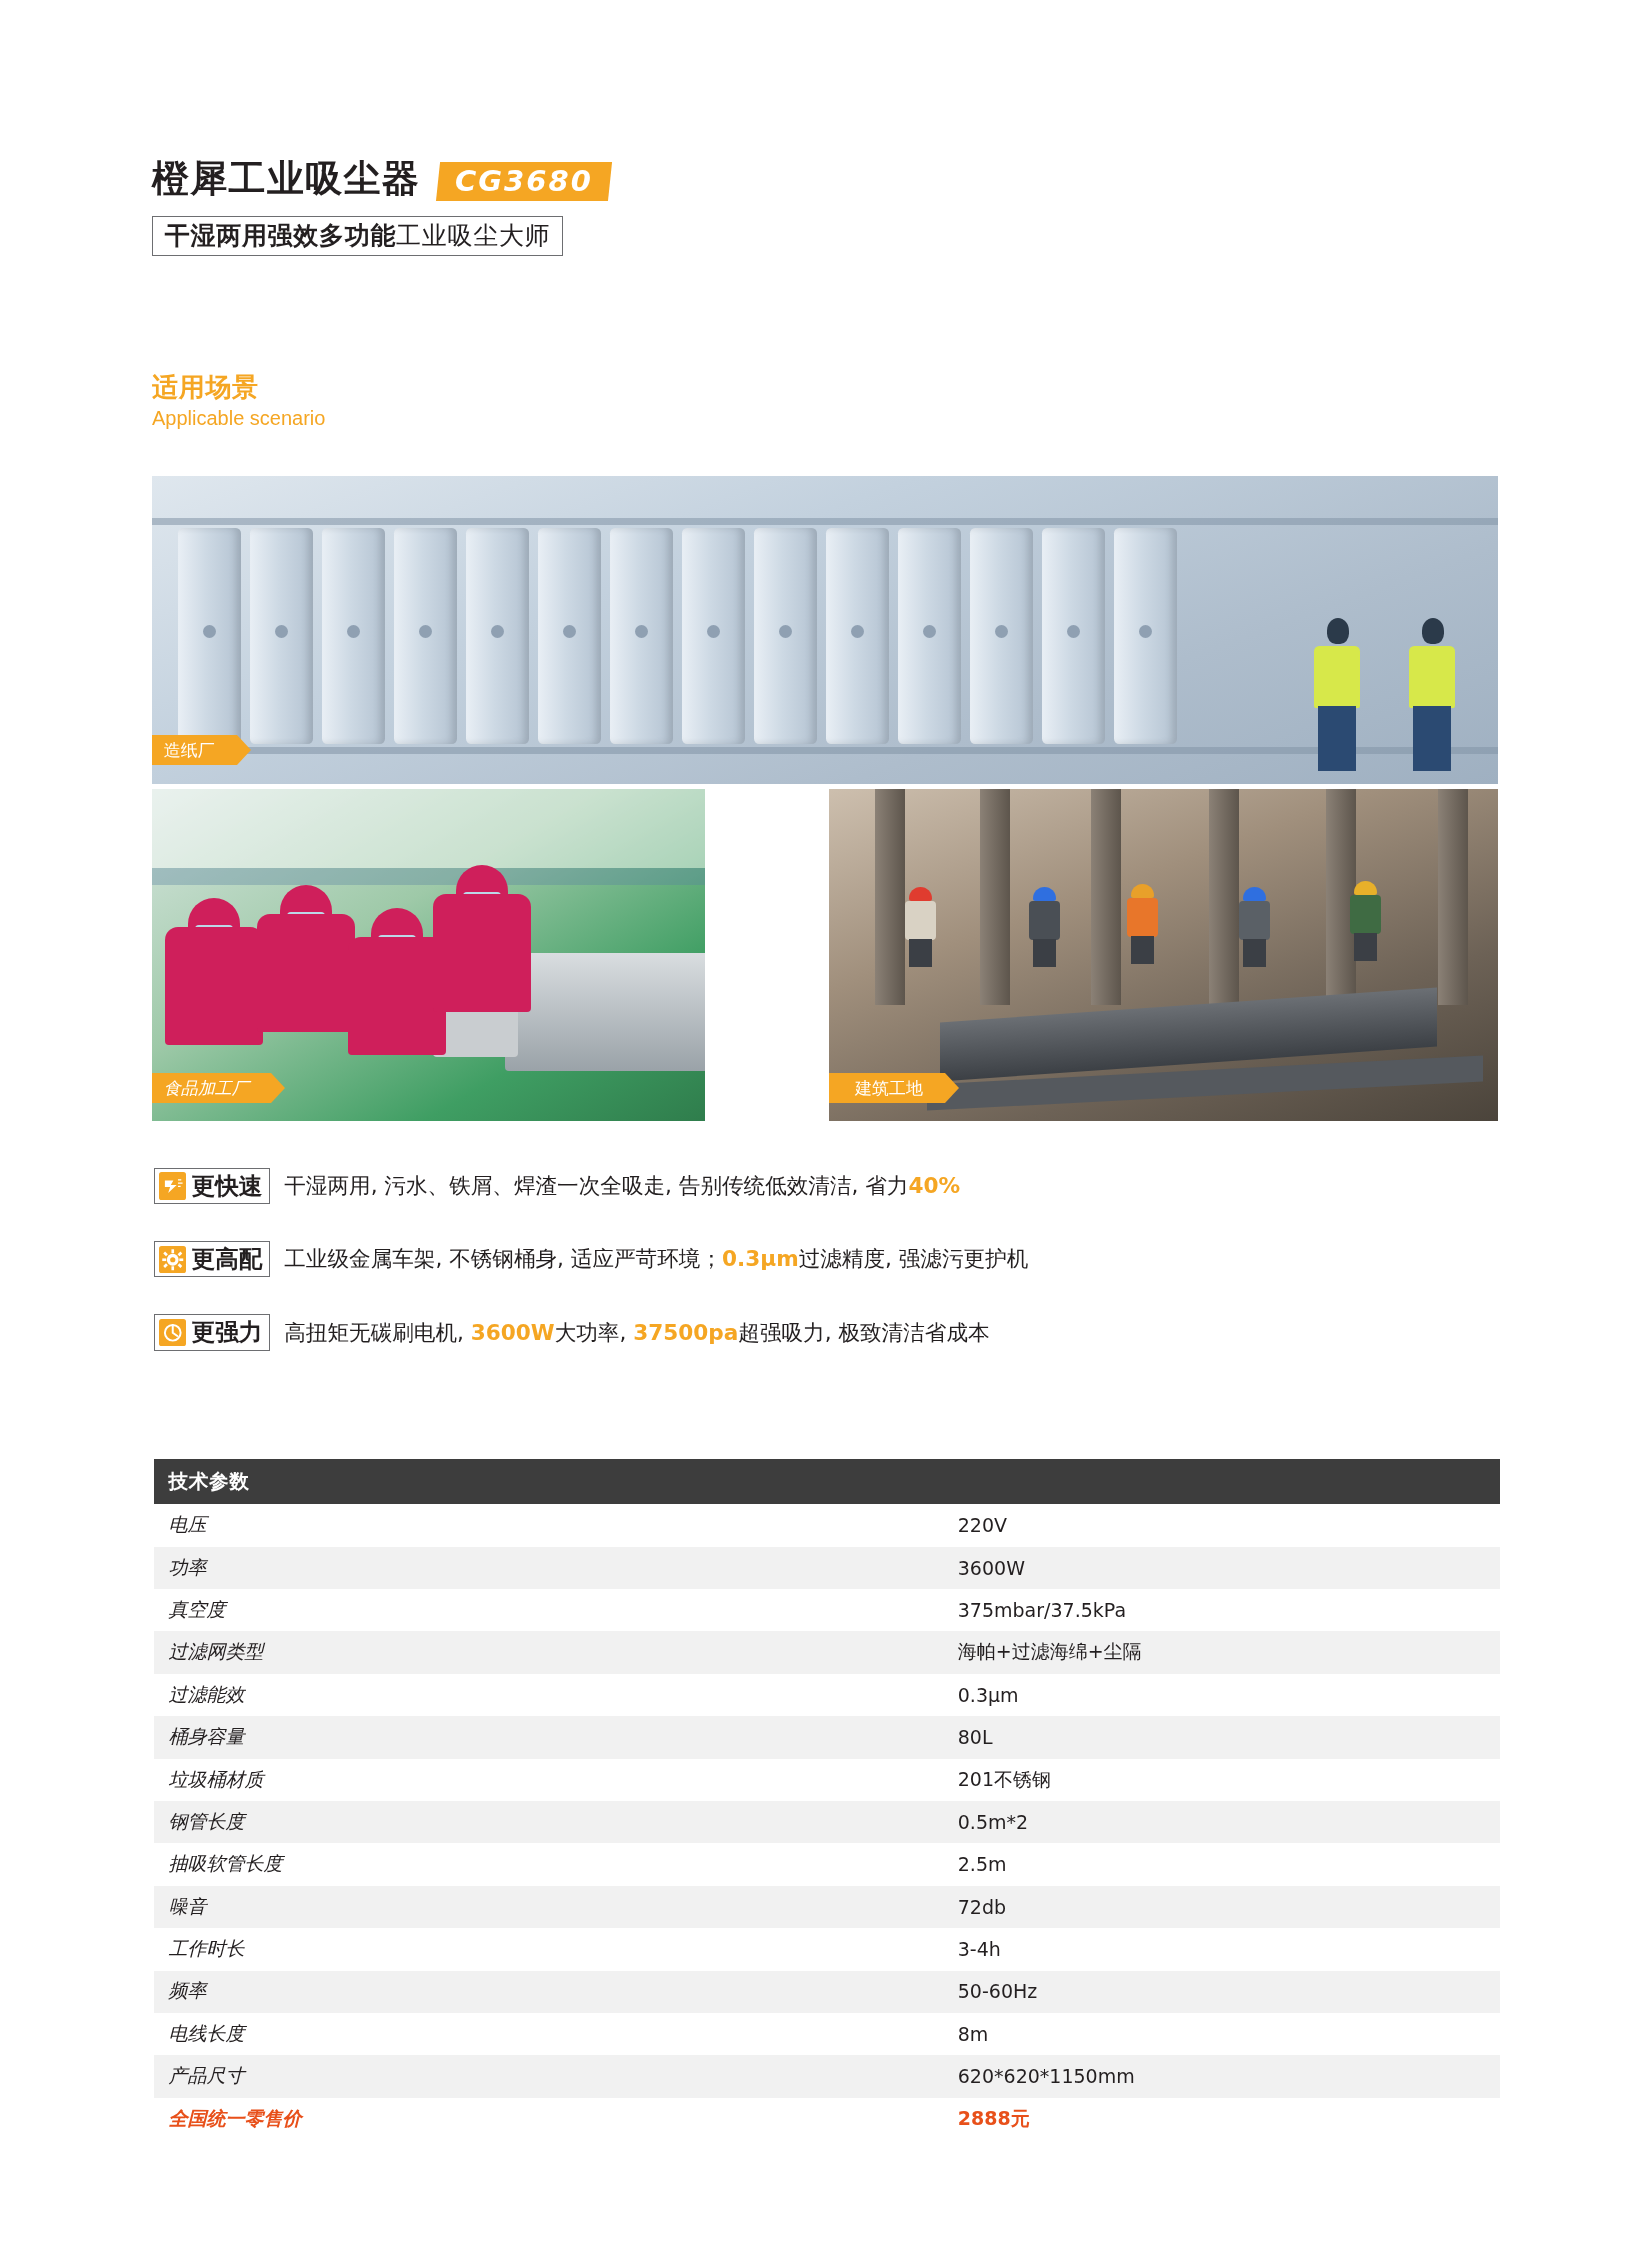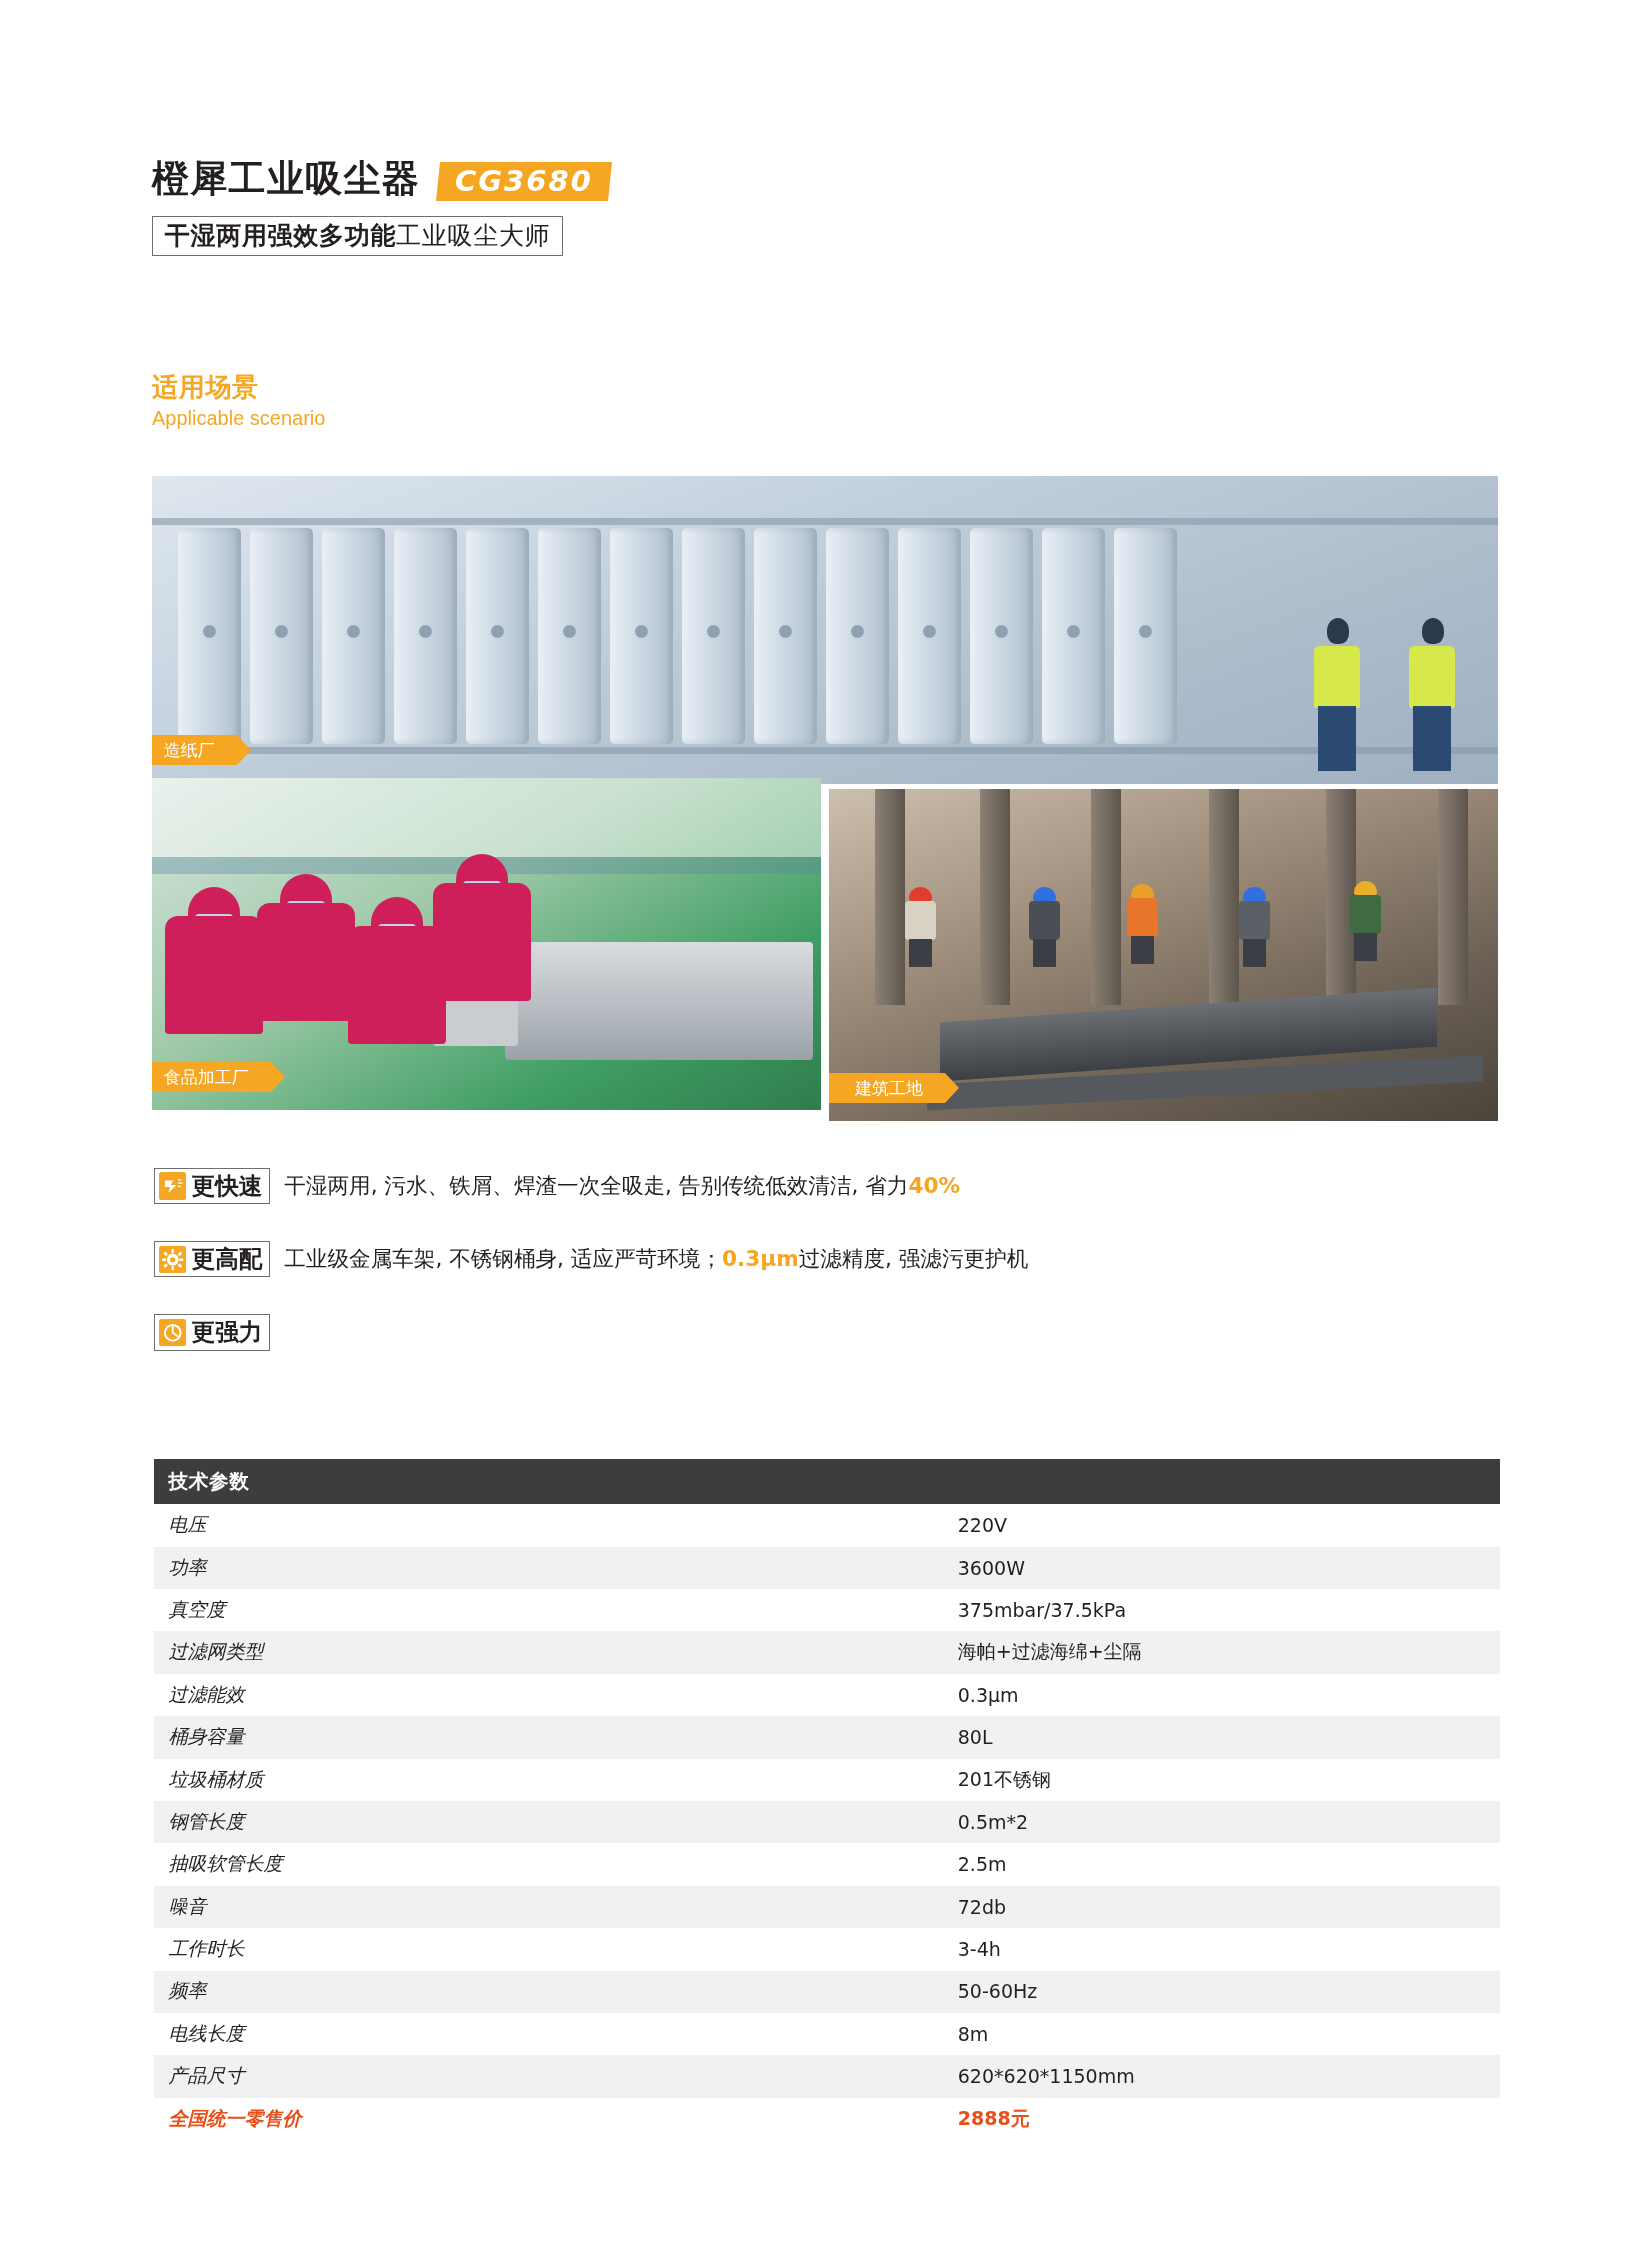--- a/index.html
+++ b/index.html
@@ -107,22 +107,23 @@
   }
   .photo {
     position: absolute;
     overflow: hidden;
   }
   .photo-top {
     left: 0; top: 0; width: 1346px; height: 308px;
     background: linear-gradient(160deg,#dfe7ee 0%, #c3d1de 35%, #aebdcc 70%, #9fb0c1 100%);
   }
   .photo-bl {
-    left: 0; top: 302px; width: 669px; height: 332px;
+    left: 0; top: 313px; width: 553px; height: 332px;
     background: linear-gradient(150deg,#d8e6e0 0%, #9ec9a8 40%, #3f9e63 75%, #2f7d4c 100%);
+    font-style: italic;
   }
   .photo-br {
     left: 677px; top: 313px; width: 669px; height: 332px;
     background: linear-gradient(160deg,#cdbfae 0%, #a08f7c 35%, #6d6256 70%, #4b443b 100%);
   }
 
   
   .rolls { position:absolute; left:0; top:0; right:0; bottom:0; }
   .roll {
     position:absolute;
@@ -489,20 +490,21 @@
     <div class="feature">
       <div class="feature-badge">
         <span class="badge-icon">
           <svg width="27.5" height="27.5" viewBox="0 0 42 42" aria-hidden="true">
             <circle cx="21" cy="21" r="12" fill="none" stroke="#ffffff" stroke-width="3"></circle>
             <path d="M21 9 L21 21 L28 26" stroke="#ffffff" stroke-width="3" fill="none" stroke-linecap="round"></path>
           </svg>
         </span>
         <span class="badge-text">更强力</span>
       </div>
+      <div class="feature-desc"><span>高扭矩无碳刷电机, </span><span class="hl">3600W</span><span>大功率, </span><span class="hl">37500pa</span><span>超强吸力, 极致清洁省成本</span></div>
     </div>
   </div>
 
   <div class="spec">
     <div class="spec-head">技术参数</div>
     <table class="spec-table">
       <tbody>
         <tr>
             <td class="label">电压</td>
             <td>220V</td>

